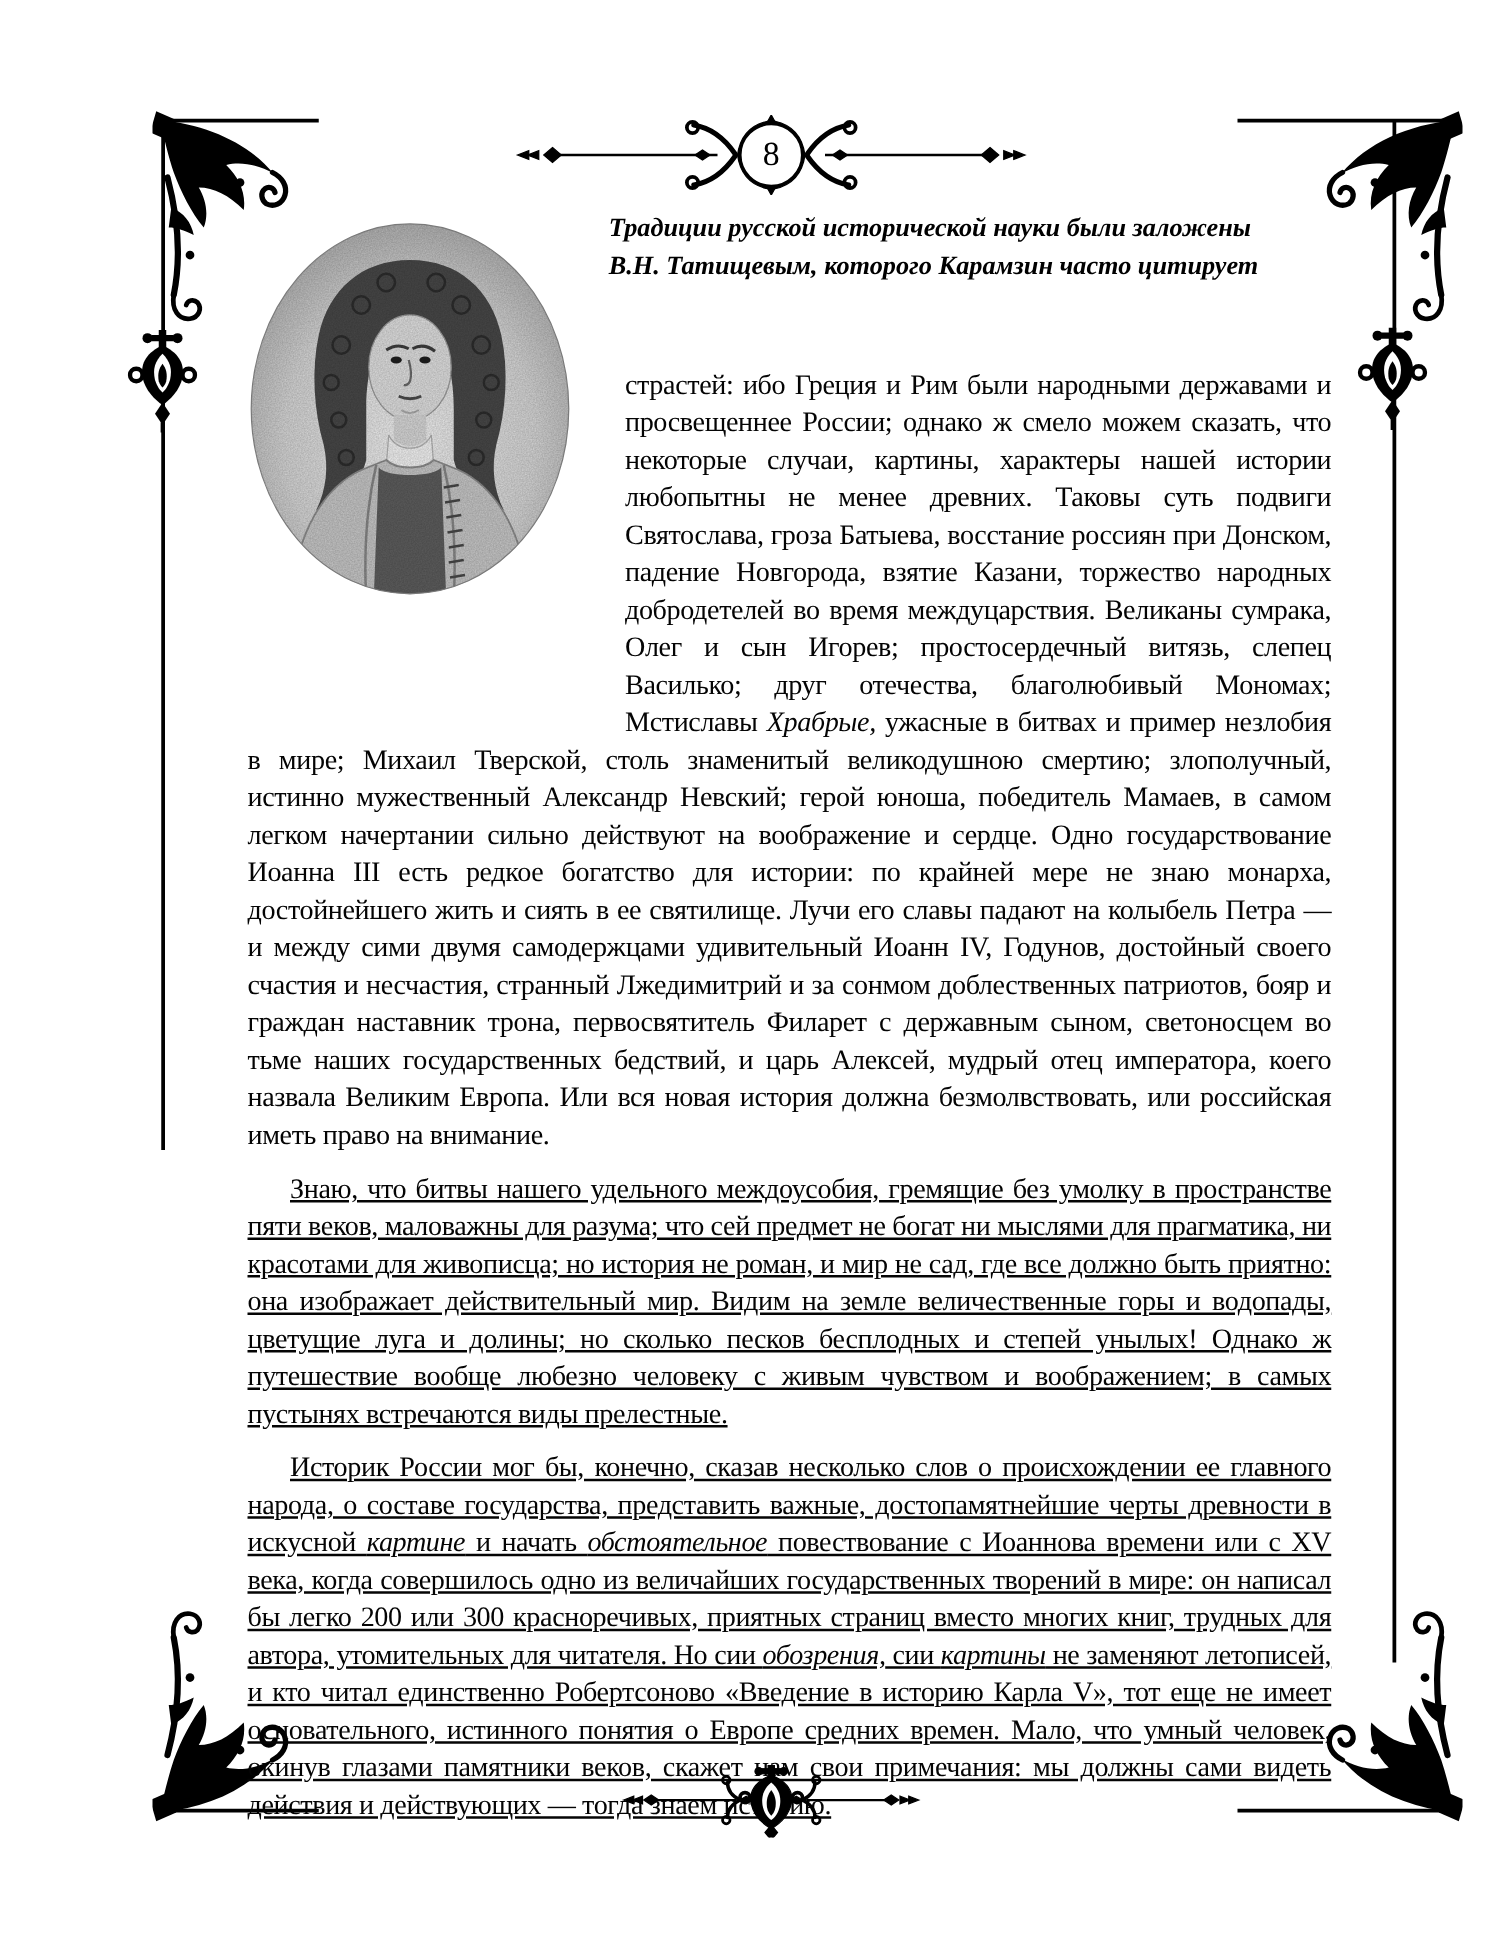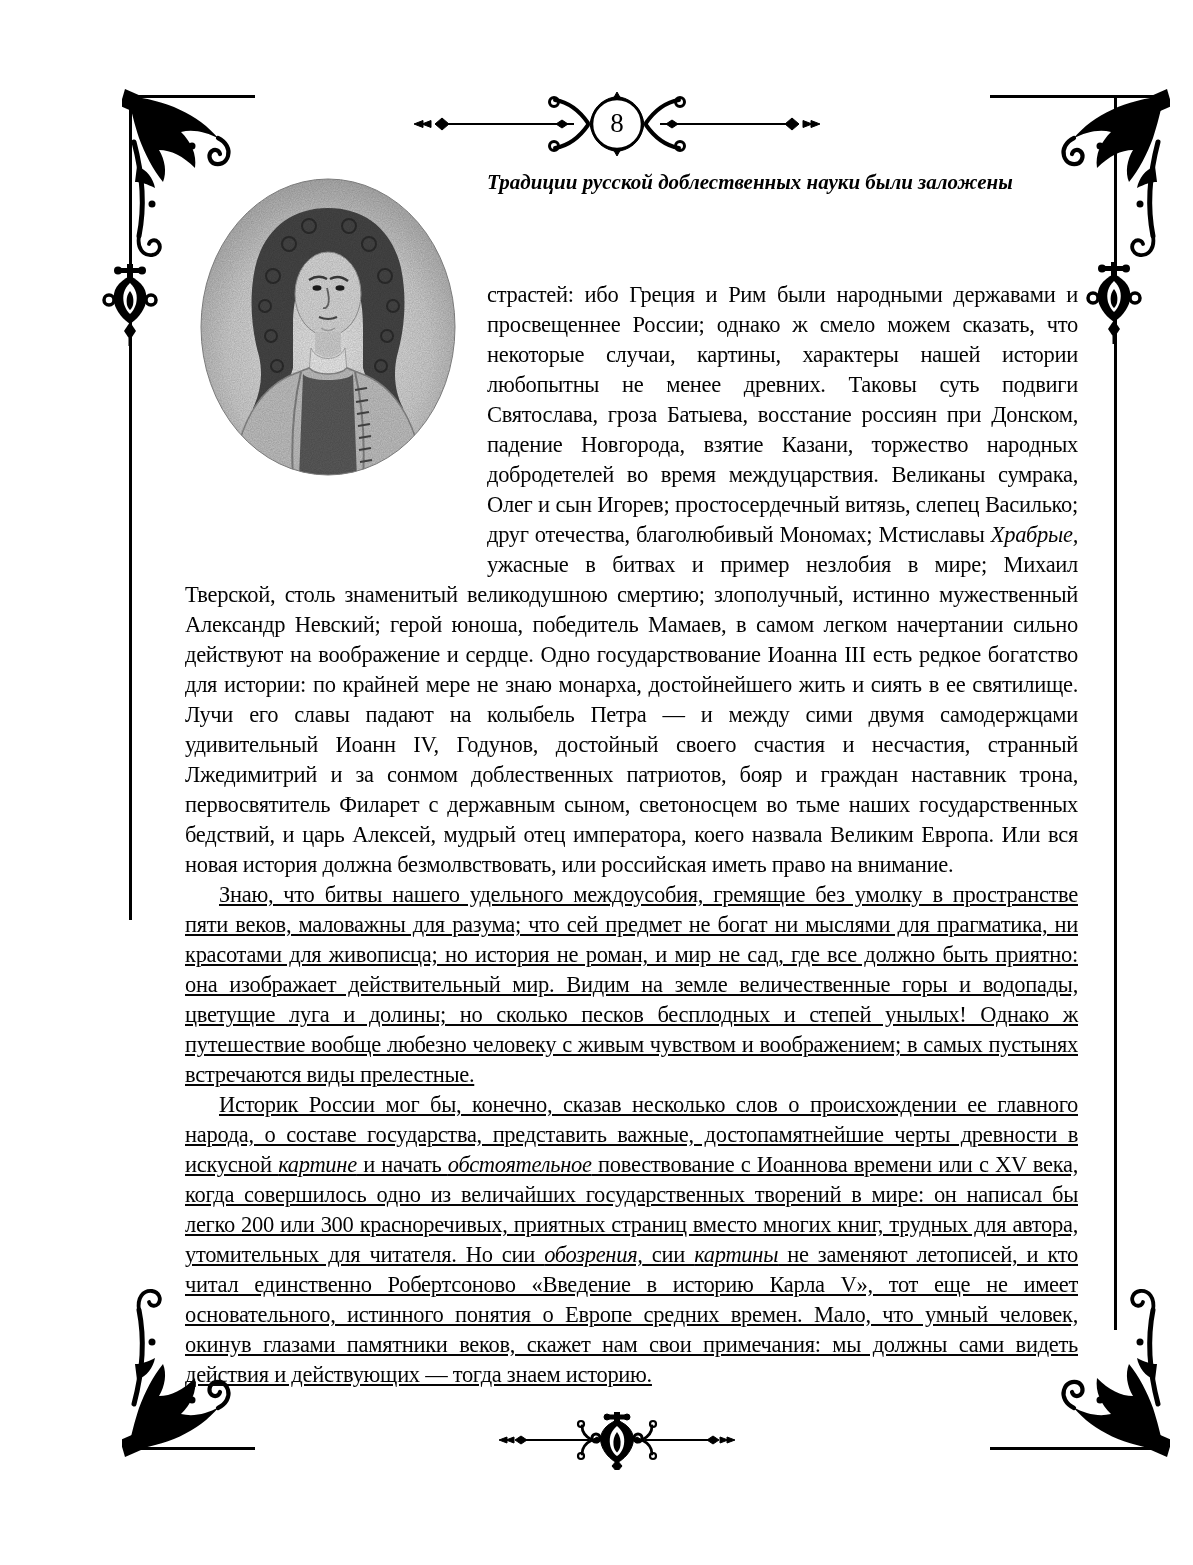--- a/index.html
+++ b/index.html
@@ -25,21 +25,21 @@
   .divider-bottom{position:absolute;left:497px;top:1412px;width:240px;height:58px;}
   .divider-bottom svg{width:100%;height:100%;display:block;}
   
   .portrait{position:absolute;left:197px;top:176px;width:262px;height:303px;}
   
   .caption{position:absolute;left:487px;top:167px;width:560px;
            font-style:italic;font-weight:bold;font-size:21px;line-height:30px;color:#000;}
   
   .bodytext{position:absolute;left:185px;top:280px;width:893px;
             font-size:22.5px;line-height:30px;text-align:justify;letter-spacing:-0.3px;color:#040404;}
-  .bodytext p{margin:0;padding:0;}
+  .bodytext p{margin:13px;padding:0;}
   .ind{text-indent:34px;text-decoration:underline;}
   .wrap-spacer{float:left;width:302px;height:272px;}
   .it{font-style:italic;}
   .hidden-defs{position:absolute;width:0;height:0;overflow:hidden;}
 </style>
 </head>
 <body>
 
 <svg class="hidden-defs" aria-hidden="true">
   <defs>
@@ -203,21 +203,22 @@
           <line x1="163" y1="286" x2="175" y2="284"></line>
             <line x1="163" y1="298" x2="175" y2="296"></line>
         </g>
         <rect x="0" y="0" width="262" height="303" filter="url(#grain)" opacity="0.28"></rect>
       </g>
       <ellipse cx="131" cy="151" rx="127" ry="148" fill="none" stroke="#7a7a7a" stroke-width="1"></ellipse>
     </svg>
   </div>
 
   <div class="caption">
-    <div>Традиции русской доблественных науки были заложены</div>
+    <div>Традиции русской исторической науки были заложены</div>
+    <div>В.Н. Татищевым, которого Карамзин часто цитирует</div>
   </div>
 
   <div class="bodytext">
     <p><span class="wrap-spacer"></span><span>страстей: ибо Греция и Рим были народными державами и просвещеннее России; однако ж смело можем сказать, что некоторые случаи, картины, характеры нашей истории любопытны не менее древних. Таковы суть подвиги Святослава, гроза Батыева, восстание россиян при Донском, падение Новгорода, взятие Казани, торжество народных добродетелей во время междуцарствия. Великаны сумрака, Олег и сын Игорев; простосердечный витязь, слепец Василько; друг отечества, благолюбивый Мономах; Мстиславы </span><span class="it">Храбрые,</span><span> ужасные в битвах и пример незлобия в мире; Михаил Тверской, столь знаменитый великодушною смертию; злополучный, истинно мужественный Александр Невский; герой юноша, победитель Мамаев, в самом легком начертании сильно действуют на воображение и сердце. Одно государствование Иоанна III есть редкое богатство для истории: по крайней мере не знаю монарха, достойнейшего жить и сиять в ее святилище. Лучи его славы падают на колыбель Петра — и между сими двумя самодержцами удивительный Иоанн IV, Годунов, достойный своего счастия и несчастия, странный Лжедимитрий и за сонмом доблественных патриотов, бояр и граждан наставник трона, первосвятитель Филарет с державным сыном, светоносцем во тьме наших государственных бедствий, и царь Алексей, мудрый отец императора, коего назвала Великим Европа. Или вся новая история должна безмолвствовать, или российская иметь право на внимание.</span></p>
     <p class="ind"><span>Знаю, что битвы нашего удельного междоусобия, гремящие без умолку в пространстве пяти веков, маловажны для разума; что сей предмет не богат ни мыслями для прагматика, ни красотами для живописца; но история не роман, и мир не сад, где все должно быть приятно: она изображает действительный мир. Видим на земле величественные горы и водопады, цветущие луга и долины; но сколько песков бесплодных и степей унылых! Однако ж путешествие вообще любезно человеку с живым чувством и воображением; в самых пустынях встречаются виды прелестные.</span></p>
     <p class="ind"><span>Историк России мог бы, конечно, сказав несколько слов о происхождении ее главного народа, о составе государства, представить важные, достопамятнейшие черты древности в искусной </span><span class="it">картине</span><span> и начать </span><span class="it">обстоятельное</span><span> повествование с Иоаннова времени или с XV века, когда совершилось одно из величайших государственных творений в мире: он написал бы легко 200 или 300 красноречивых, приятных страниц вместо многих книг, трудных для автора, утомительных для читателя. Но сии </span><span class="it">обозрения,</span><span> сии </span><span class="it">картины</span><span> не заменяют летописей, и кто читал единственно Робертсоново «Введение в историю Карла V», тот еще не имеет основательного, истинного понятия о Европе средних времен. Мало, что умный человек, окинув глазами памятники веков, скажет нам свои примечания: мы должны сами видеть действия и действующих — тогда знаем историю.</span></p>
   </div>
 
   <div class="divider-bottom">
     <svg viewBox="0 0 240 58">

